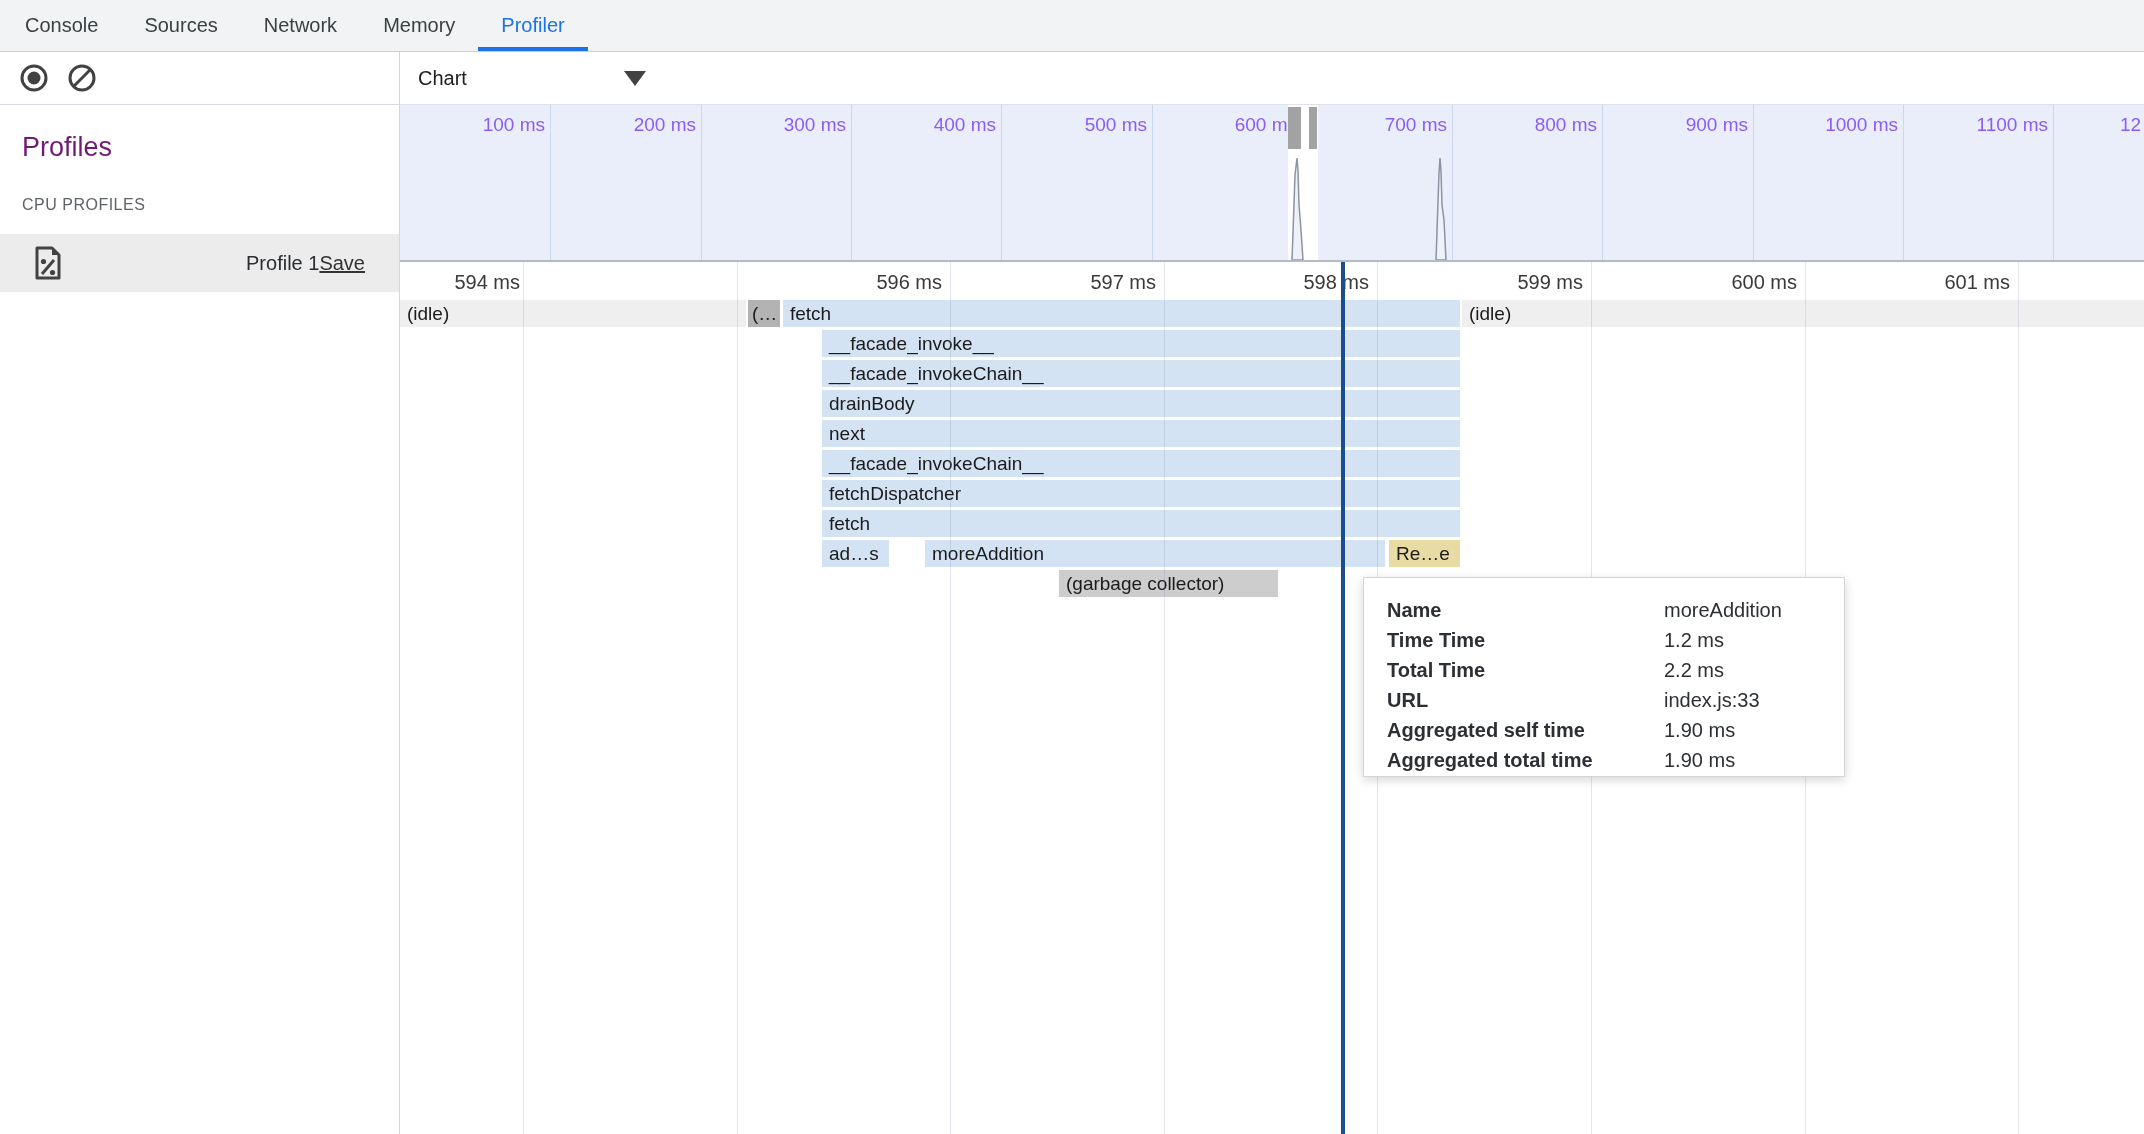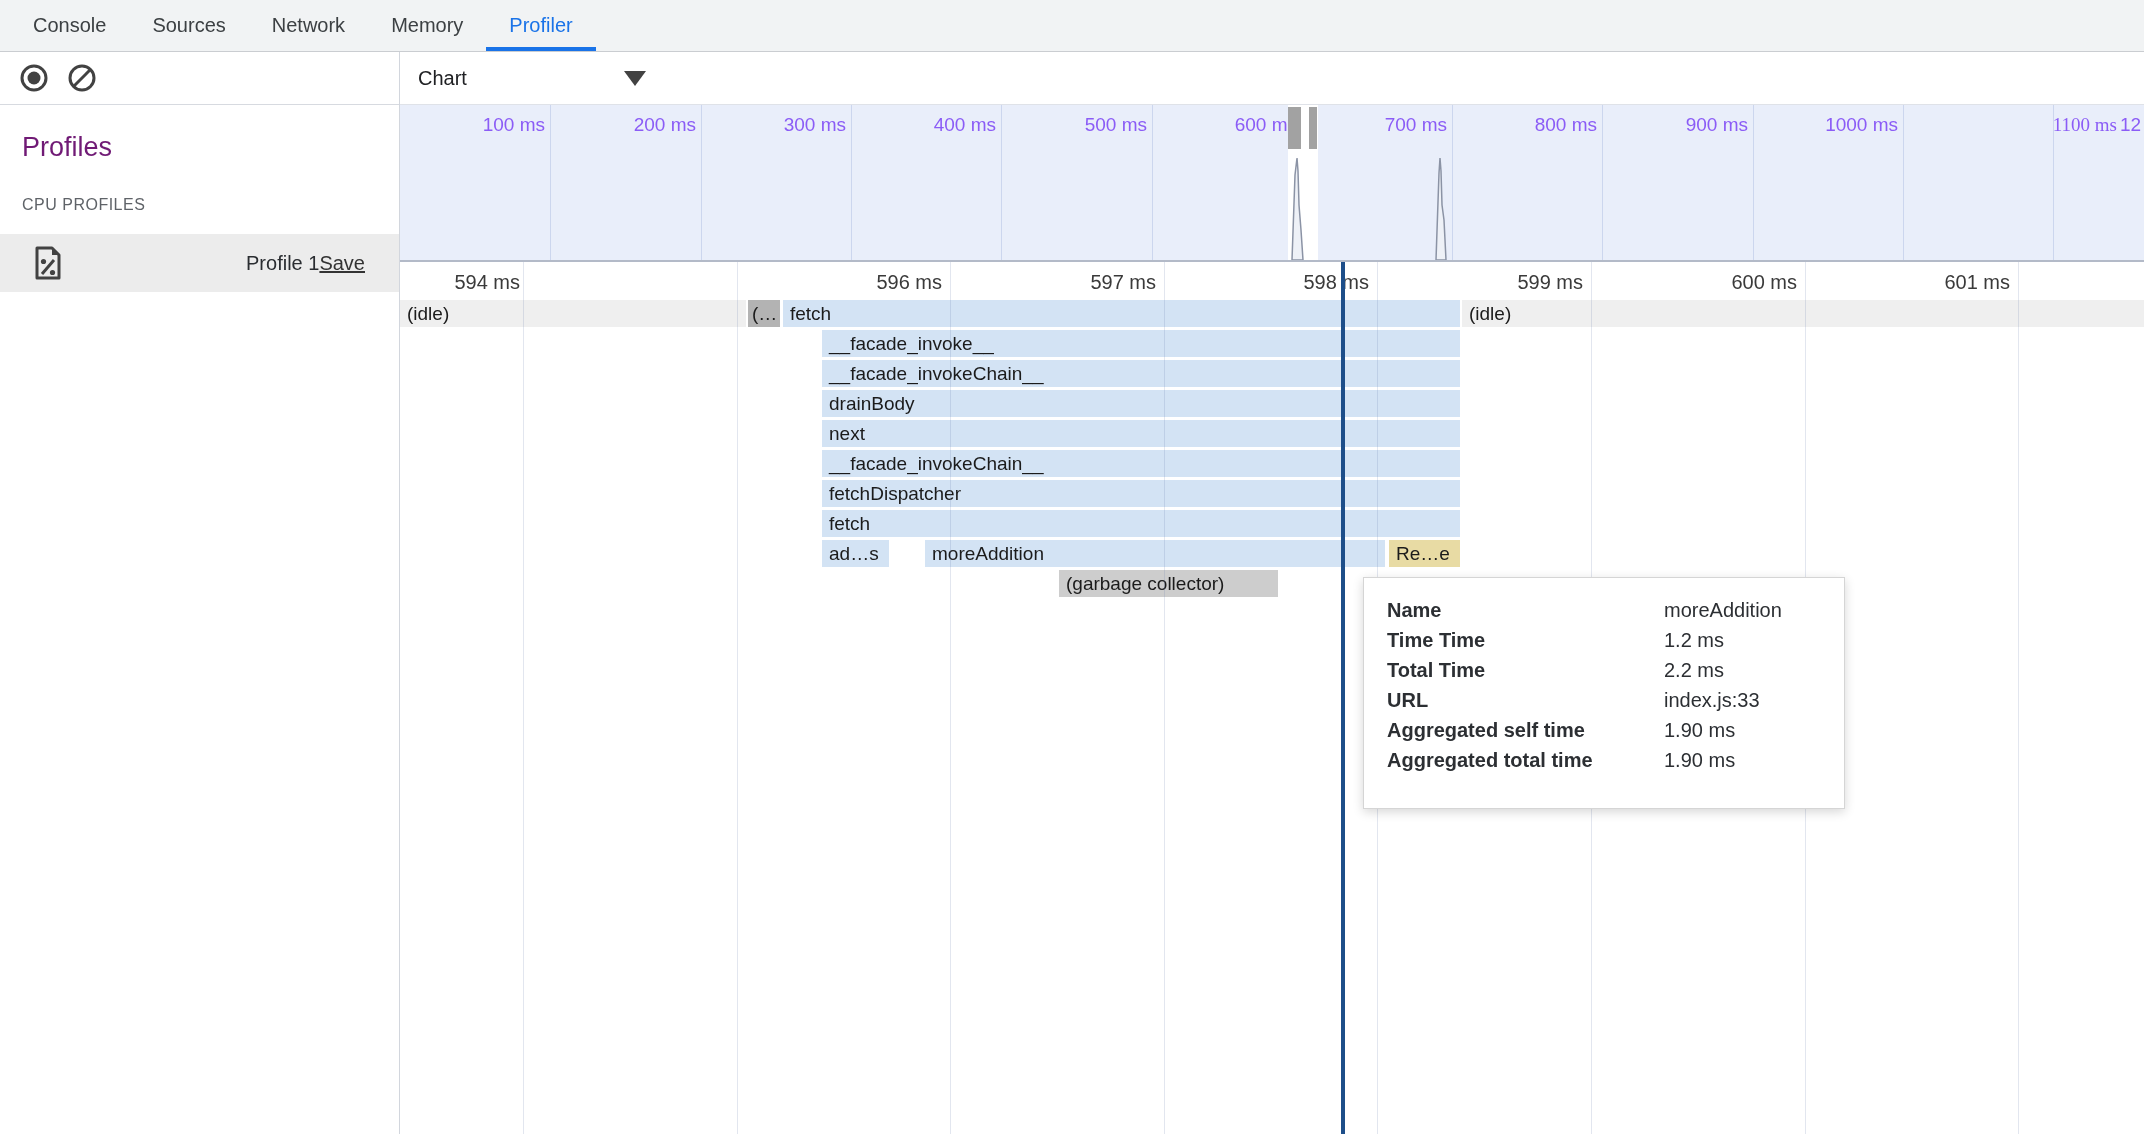--- a/index.html
+++ b/index.html
@@ -5,21 +5,21 @@
   html,body { margin:0; padding:0; }
   body {
     width:2144px; height:1134px; position:relative; overflow:hidden;
     background:#ffffff; font-family:"Liberation Sans", sans-serif;
     -webkit-font-smoothing:antialiased;
   }
   
   .tabbar {
     position:absolute; top:0; left:0; right:0; height:51px;
     background:#f1f3f4; border-bottom:1px solid #cacdd1;
-    display:flex; align-items:stretch; padding-left:10px;
+    display:flex; align-items:stretch; padding-left:2px;
   }
   .tab {
     display:flex; align-items:center; padding:0 23px;
     font-size:20px; color:#3c4043; cursor:default; position:relative;
   }
   .tab.active { color:#1a73e8; box-shadow:inset 0 -4px 0 #1a73e8; }
 
   
   .sidebar {
     position:absolute; top:52px; left:0; width:399px; bottom:0;
@@ -88,21 +88,21 @@
   .bar.idle   { background:#efefef; }
   .bar.trunc  { background:#b3b3b3; padding-left:4px; }
   .bar.gc     { background:#cdcdcd; }
   .bar.yellow { background:#e8dba4; }
   .marker { position:absolute; top:0; bottom:0; width:4px; background:#1d4e89; z-index:6; }
 
   
   .tooltip {
     position:absolute; left:963px; top:315px; width:482px; box-sizing:border-box;
     background:#fff; border:1px solid #d5d5d5; box-shadow:0 3px 10px rgba(0,0,0,.16);
-    padding:17px 10px 33px 23px; z-index:10;
+    padding:17px 10px 1px 23px; z-index:10;
   }
   .tt-row { display:flex; line-height:30px; font-size:20px; color:#2c2f33; }
   .tt-label { width:277px; font-weight:bold; flex:0 0 auto; }
   .tt-value { flex:1; }
 </style>
 </head>
 <body>
 
 <div class="tabbar">
     <div class="tab">Console</div>
@@ -165,21 +165,21 @@
       <div class="ov-label" style="left: 902px;">600 ms</div>
       <div class="ov-grid" style="left: 1052px;"></div>
       <div class="ov-label" style="left: 1052px;">700 ms</div>
       <div class="ov-grid" style="left: 1202px;"></div>
       <div class="ov-label" style="left: 1202px;">800 ms</div>
       <div class="ov-grid" style="left: 1353px;"></div>
       <div class="ov-label" style="left: 1353px;">900 ms</div>
       <div class="ov-grid" style="left: 1503px;"></div>
       <div class="ov-label" style="left: 1503px;">1000 ms</div>
       <div class="ov-grid" style="left: 1653px;"></div>
-      <div class="ov-label" style="left: 1722px; font-family: Liberation Serif, serif;">1100 ms</div>
+      <div class="ov-label" style="left: 1653px;">1100 ms</div>
       <div class="ov-label clipped" style="left: 1720px;">12</div>
       <div class="ov-sel" style="left: 888px; width: 30px;"></div>
       <svg width="1744" height="155" class="ov-spikes">
         <polygon points="892,155 895,70 897,53 898,66 899,100 901,125 903,155" fill="#eef1f7" stroke="#8b93a5" stroke-width="1.5"></polygon>
         <polygon points="1036,155 1039,68 1040,53 1041,66 1042,100 1044,115 1046,155" fill="#eef1f7" stroke="#8b93a5" stroke-width="1.5"></polygon>
       </svg>
       <div class="ov-handle" style="left: 888px; width: 13px;"></div>
       <div class="ov-handle" style="left: 909px; width: 8px;"></div>
     </div>
 

